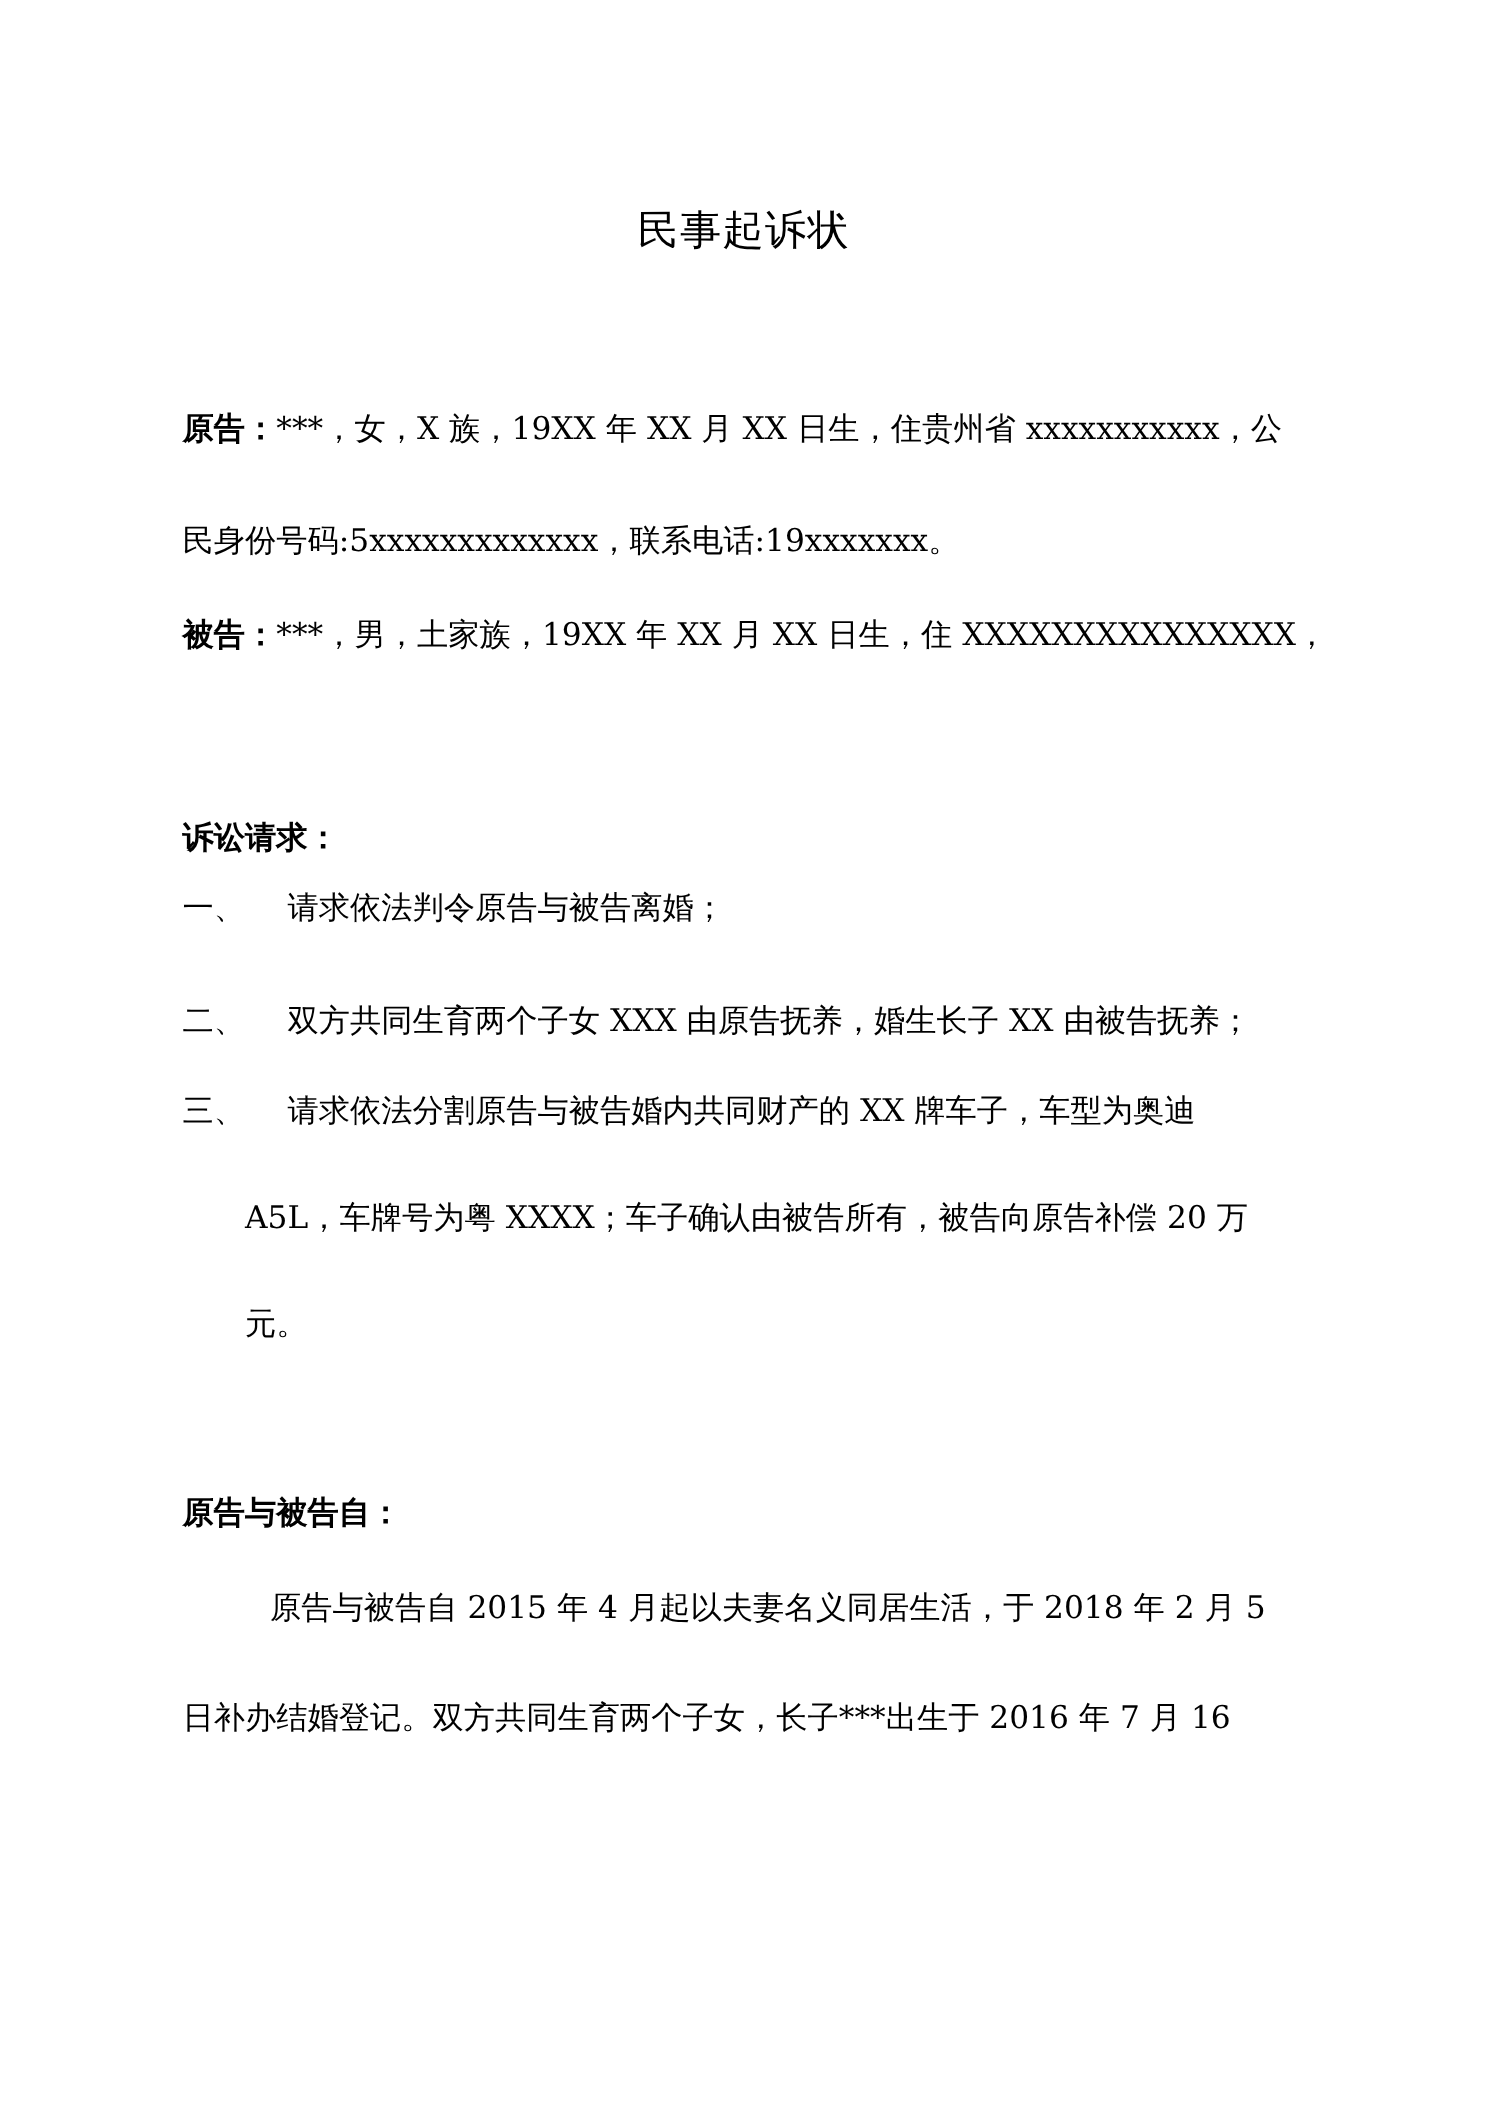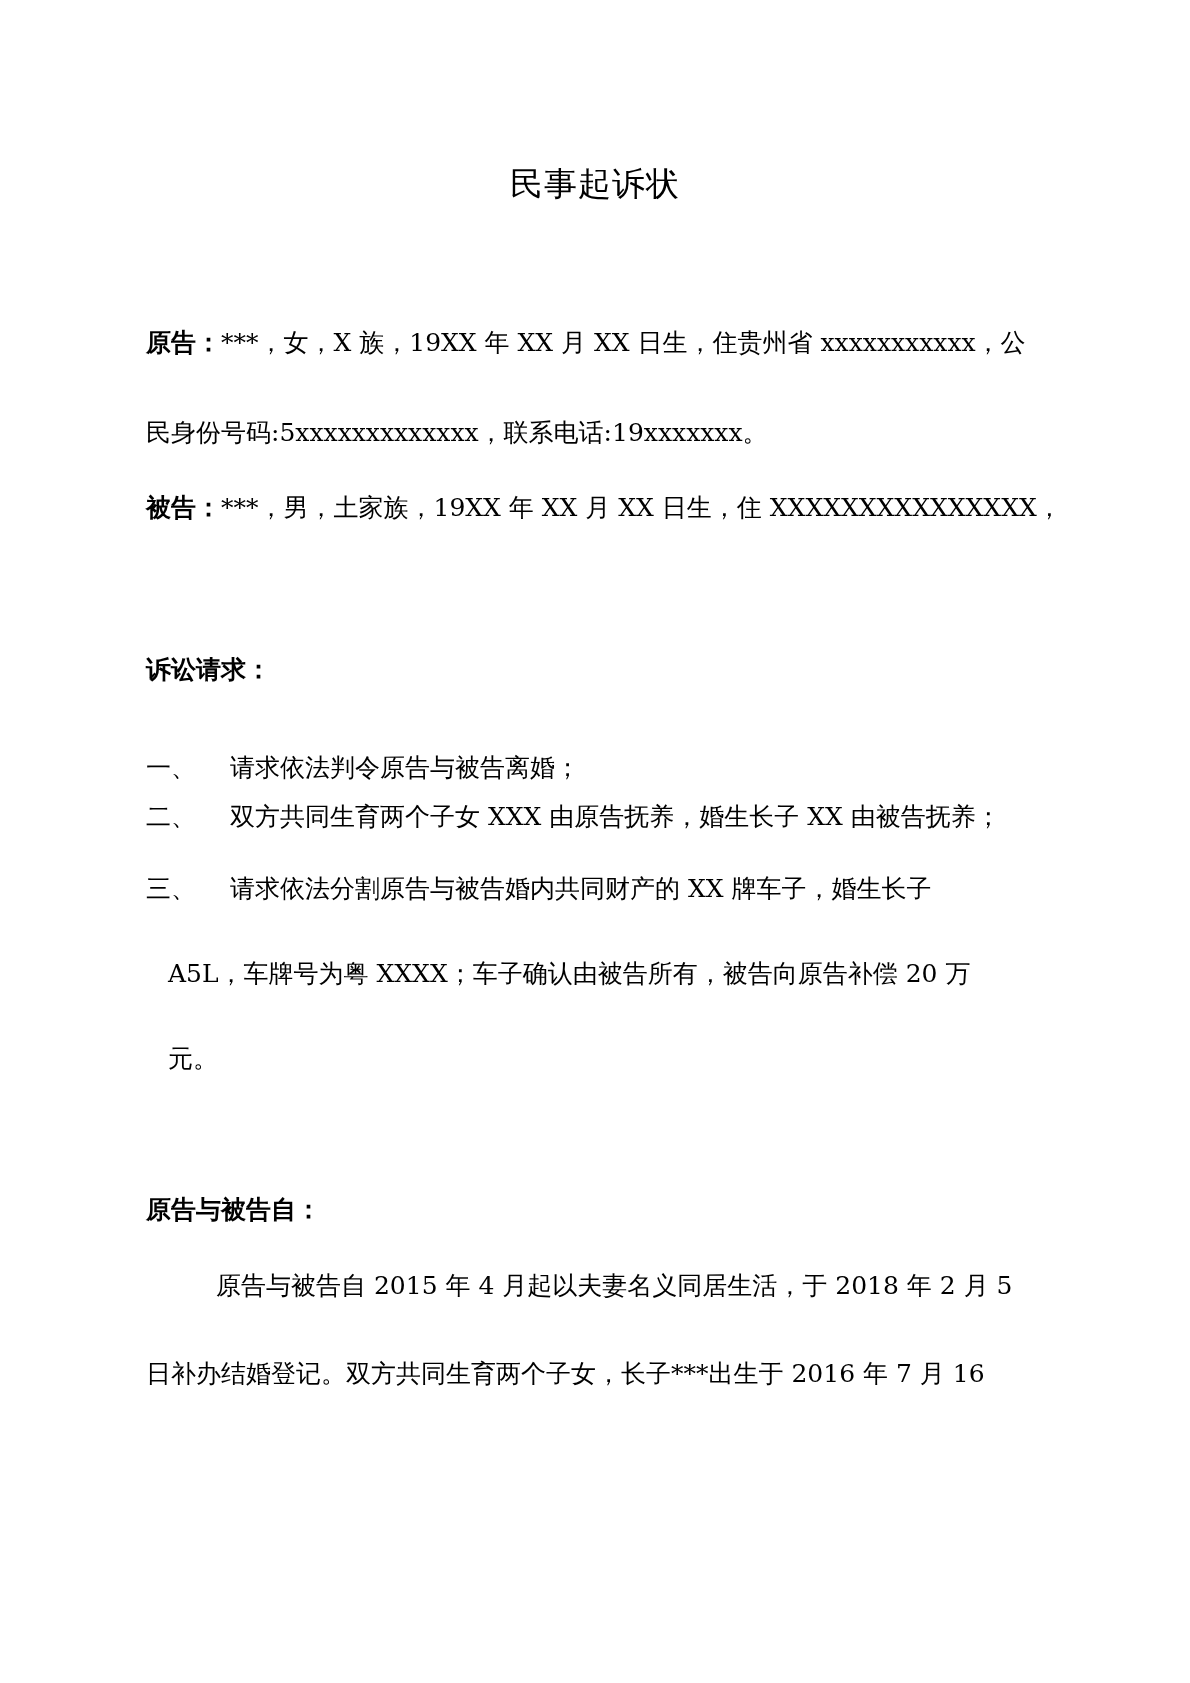--- a/index.html
+++ b/index.html
@@ -41,51 +41,51 @@
       white-space: nowrap;
     }
     .label-bold {
       font-family: "DejaVu Sans", "Liberation Sans", sans-serif;
       font-weight: bold;
     }
     .claim-num {
       display: inline-block;
       width: 84px;
     }
-    .indent2 { left: 168px; width: 870px; }
+    .indent2 { left: 196px; width: 870px; }
     .first-indent { padding-left: 70px; box-sizing: border-box; }
   </style>
 </head>
 <body>
 
 <div class="page">
 
   <div class="title">民事起诉状</div>
 
   <div class="line" style="top:327px;">
     <span class="label-bold">原告：</span><span>***，女，X 族，19XX 年 XX 月 XX 日生，住贵州省 xxxxxxxxxxx，公</span>
   </div>
   <div class="line" style="top:417px;">民身份号码:5xxxxxxxxxxxxx，联系电话:19xxxxxxx。</div>
 
   <div class="line" style="top:492px;">
     <span class="label-bold">被告：</span><span>***，男，土家族，19XX 年 XX 月 XX 日生，住 XXXXXXXXXXXXXXX，</span>
   </div>
 
   <div class="line label-bold" style="top:654px;">诉讼请求：</div>
 
-  <div class="line" style="top:752px;">
+  <div class="line" style="top:710px;">
     <span class="claim-num">一、</span><span>请求依法判令原告与被告离婚；</span>
   </div>
 
   <div class="line" style="top:801px;">
     <span class="claim-num">二、</span><span>双方共同生育两个子女 XXX 由原告抚养，婚生长子 XX 由被告抚养；</span>
   </div>
 
   <div class="line" style="top:873px;">
-    <span class="claim-num">三、</span><span>请求依法分割原告与被告婚内共同财产的 XX 牌车子，婚生长子</span>
+    <span class="claim-num">三、</span><span>请求依法分割原告与被告婚内共同财产的 XX 牌车子，车型为奥迪</span>
   </div>
   <div class="line indent2" style="top:958px;">A5L，车牌号为粤 XXXX；车子确认由被告所有，被告向原告补偿  20 万</div>
   <div class="line indent2" style="top:1043px;">元。</div>
 
 
   <div class="line label-bold" style="top:1194px;">原告与被告自：</div>
   <div class="line first-indent" style="top:1270px;">原告与被告自  2015 年 4 月起以夫妻名义同居生活，于 2018 年 2 月 5</div>
   <div class="line" style="top:1358px;">日补办结婚登记。双方共同生育两个子女，长子***出生于 2016 年 7 月 16</div>
 
 </div>

